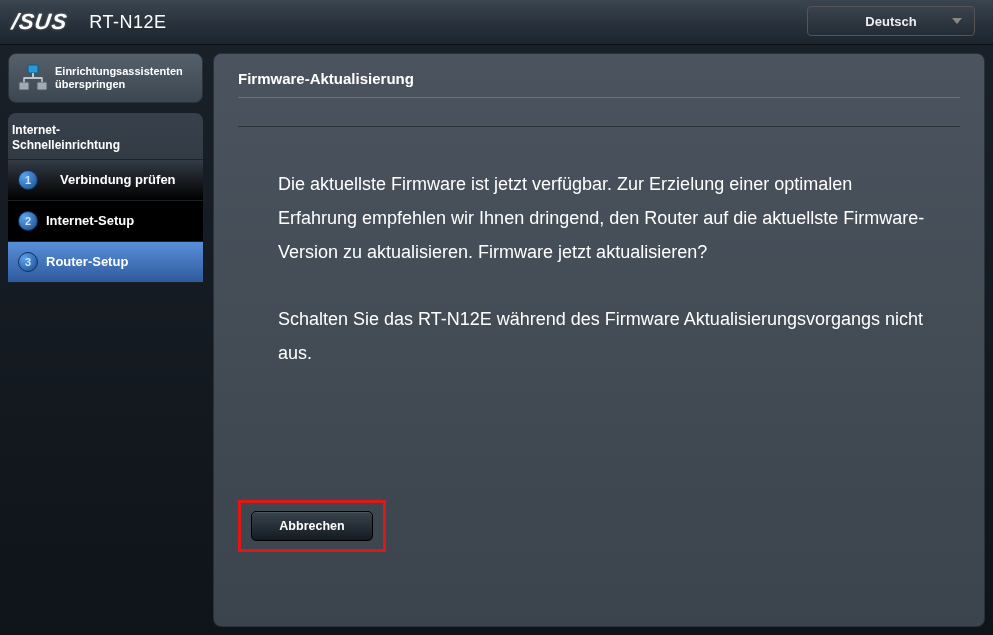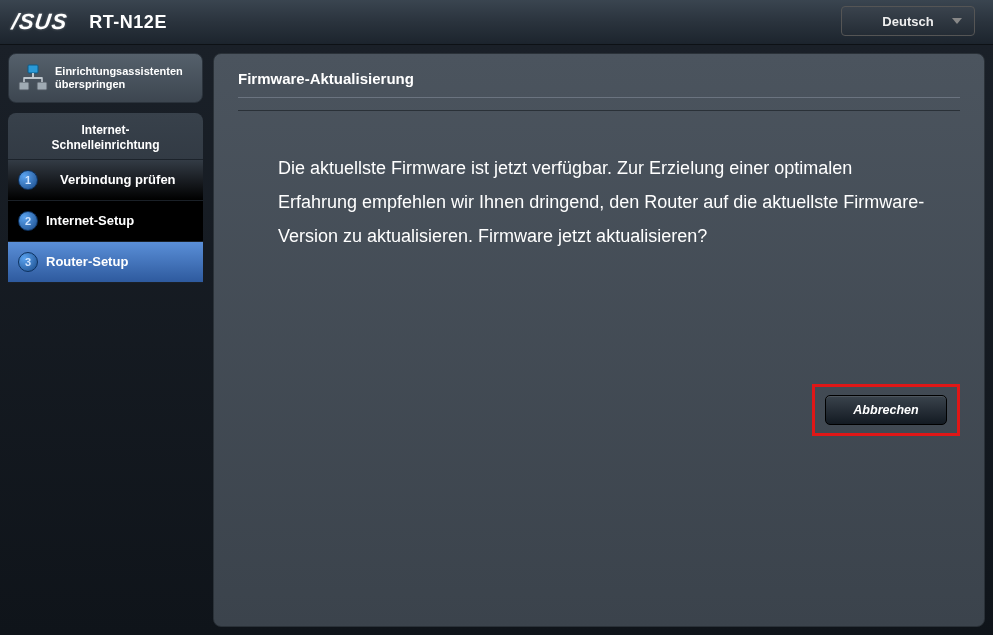--- a/index.html
+++ b/index.html
@@ -25,29 +25,29 @@
     font-weight: 900;
     font-size: 22px;
     letter-spacing: 1px;
     color: #fff;
     margin-right: 22px;
     text-shadow: 0 0 3px rgba(255,255,255,.3);
     transform: skewX(-8deg);
   }
   .model {
     font-size: 18px;
-    font-weight: bold;
+    font-weight: normal;
     color: #fff;
     letter-spacing: .5px;
   }
   .lang {
     position: absolute;
     right: 18px;
     top: 6px;
-    width: 134px;
+    width: 168px;
     height: 30px;
     background: linear-gradient(to bottom,#3a434d,#242c35);
     border: 1px solid #555;
     border-radius: 4px;
     display: flex;
     align-items: center;
     justify-content: center;
     font-size: 13px;
     font-weight: bold;
     color: #eee;
@@ -89,21 +89,21 @@
     border: 1px solid #2b333c;
   }
   .skip-box svg { flex: 0 0 auto; }
   .skip-text { line-height: 1.2; }
   .steps-panel {
     background: linear-gradient(to bottom,#38414b,#232a33);
     border-radius: 8px 8px 0 0;
     padding: 8px 0 0 0;
   }
   .steps-title {
-    text-align: center;
+    text-align: left;
     font-size: 12px;
     font-weight: bold;
     color: #fff;
     line-height: 1.25;
     padding: 2px 4px 6px;
     border-bottom: 1px solid #1c232b;
   }
   .step {
     display: flex;
     align-items: center;
@@ -142,39 +142,38 @@
     display: flex;
     flex-direction: column;
     min-height: 0;
   }
   .panel-title {
     font-size: 15px;
     font-weight: bold;
     color: #fff;
     padding-bottom: 10px;
     border-bottom: 1px solid #6b7480;
-    margin-bottom: 12px;
+    margin-bottom: 28px;
   }
   .panel-divider {
     height: 1px;
     background: #2a3138;
     margin-bottom: 40px;
   }
   .body-text {
     font-size: 18px;
     color: #fff;
     line-height: 1.9;
     padding: 0 28px 0 40px;
   }
   .body-text .p2 { margin-top: 32px; }
   .button-wrap {
     margin-top: 130px;
     display: flex;
-    justify-content: flex-end;
-    font-style: italic;
+    justify-content: flex-start;
   }
   .highlight {
     border: 3px solid #e01717;
     padding: 8px 10px;
     display: flex;
     gap: 14px;
   }
   .btn {
     width: 122px;
     height: 30px;
@@ -240,20 +239,21 @@
     </div>
 
   </div>
 
   <div class="main">
     <div class="panel-title">Firmware-Aktualisierung</div>
     <div class="panel-divider"></div>
 
     <div class="body-text">
       <div class="p1">Die aktuellste Firmware ist jetzt verfügbar. Zur Erzielung einer optimalen Erfahrung empfehlen wir Ihnen dringend, den Router auf die aktuellste Firmware-Version zu aktualisieren. Firmware jetzt aktualisieren?</div>
+      <div class="p2">Schalten Sie das RT-N12E während des Firmware Aktualisierungsvorgangs nicht aus.</div>
     </div>
 
     <div class="button-wrap">
       <div class="highlight">
         <div class="btn">Abbrechen</div>
       </div>
     </div>
   </div>
 
 </div>

